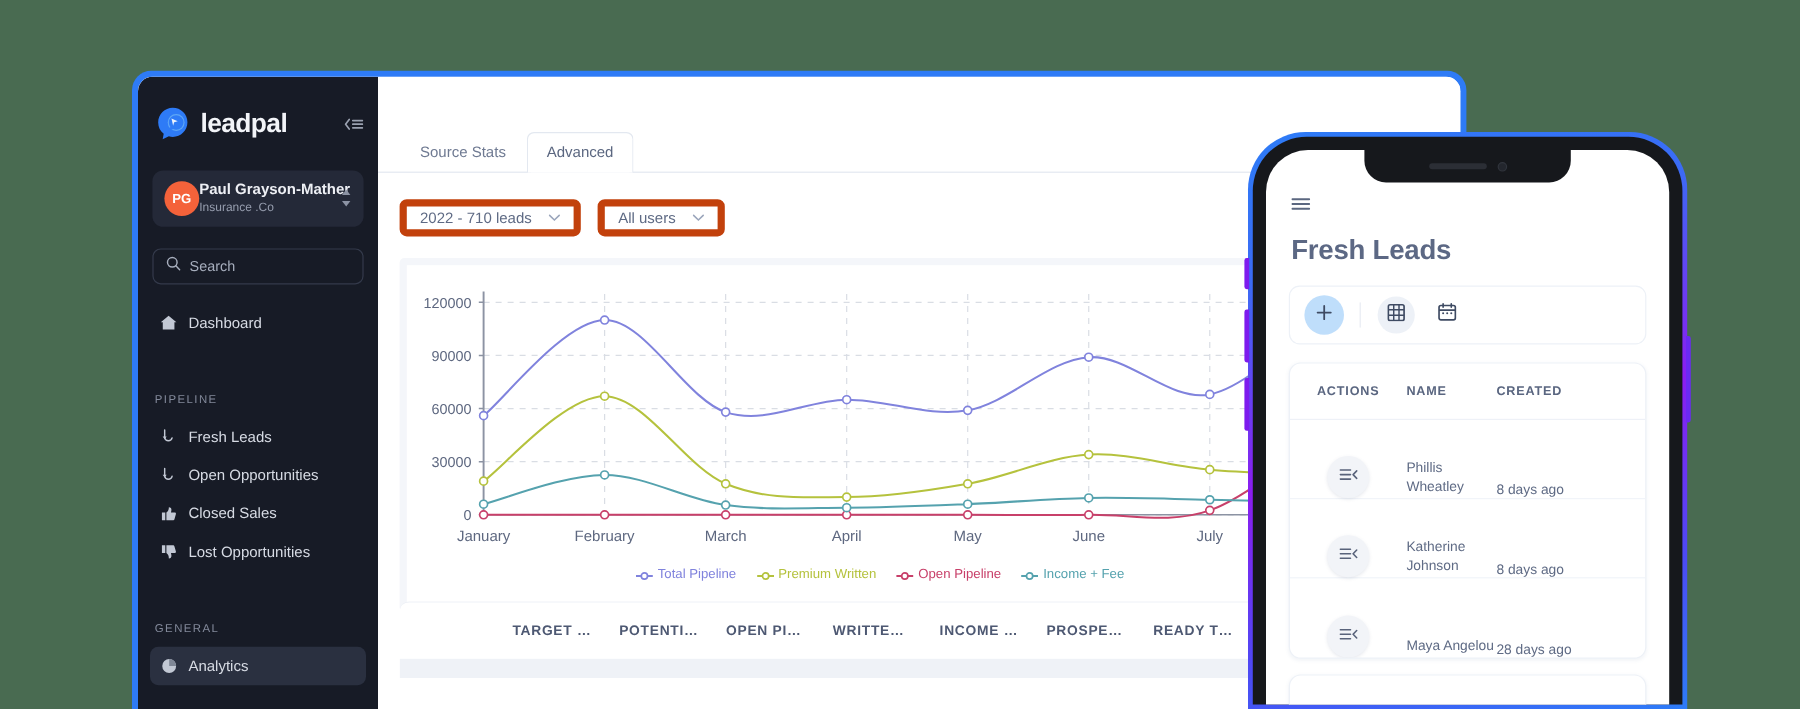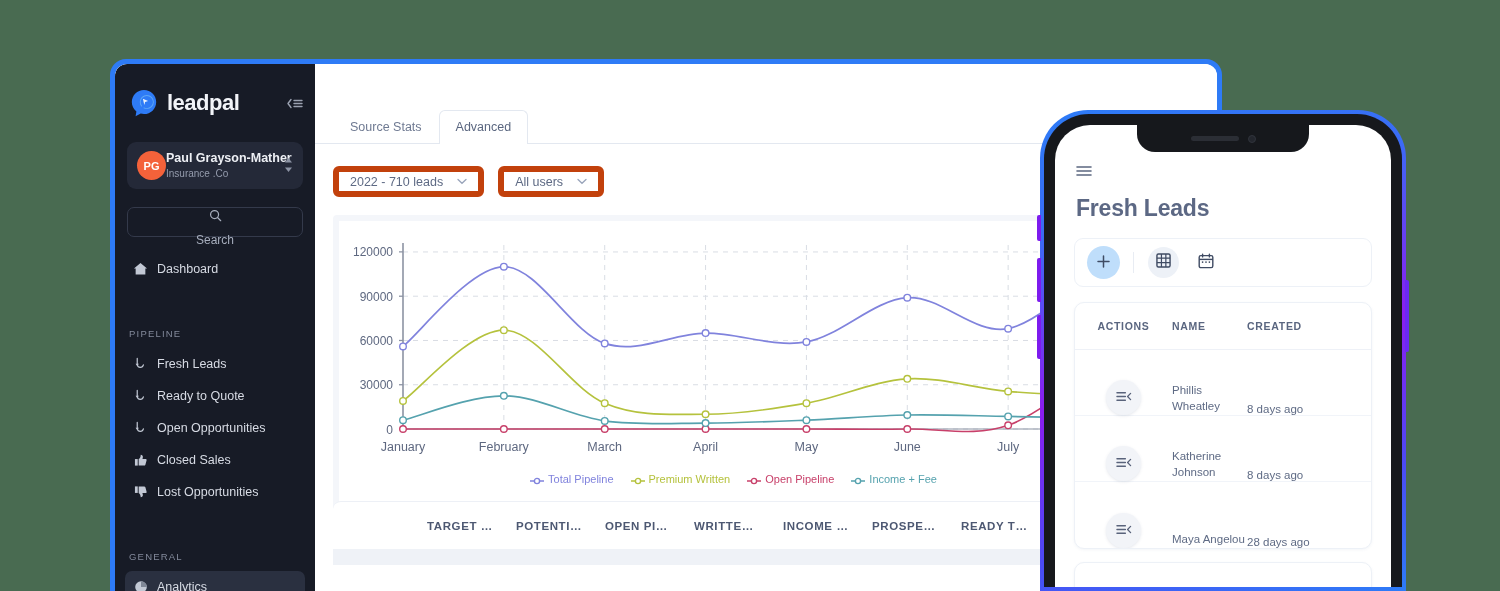--- a/index.html
+++ b/index.html
@@ -68,21 +68,20 @@
   .user-org { font-size: 10px; color: #959CAD; line-height: 1.3; }
   .stack-caret { color: #8C93A4; font-size: 9px; line-height: 0.85; text-align:center; }
 
   .search-box {
     margin: 18px 12px 0 12px;
     height: 30px;
     border: 1px solid #343A4B;
     border-radius: 7px;
     display: flex; align-items: center; gap: 7px;
     padding: 0 10px;
-    flex-direction: column;
   }
   .search-box .ph { font-size: 12px; color: #A7AEBD; }
 
   .nav-section-label {
     font-size: 9.5px; letter-spacing: 1.2px; color: #838A9B;
     padding: 0 0 0 14px; margin-top: 43px; font-weight: 400;
   }
   .nav-item {
     display: flex; align-items: center; gap: 9px;
     height: 32px; margin: 0 10px; padding: 0 8px;
@@ -341,29 +340,20 @@
 
         <div class="nav-gap"></div>
         <div class="nav-item">
           <span class="nav-ico">
             <svg width="13" height="14" viewBox="0 0 13 15">
                 <path d="M3 1.5 v7 a3.4 3.4 0 0 0 6.6 0" stroke="#C2C8D4" stroke-width="1.3" fill="none" stroke-linecap="round"></path>
                 <path d="M1.2 7.2 L3 9.6 L4.8 7.2" fill="#C2C8D4"></path>
               </svg>
           </span>
           <span>Fresh Leads</span>
-        </div>
-        <div class="nav-item">
-          <span class="nav-ico">
-            <svg width="13" height="14" viewBox="0 0 13 15">
-                <path d="M3 1.5 v7 a3.4 3.4 0 0 0 6.6 0" stroke="#C2C8D4" stroke-width="1.3" fill="none" stroke-linecap="round"></path>
-                <path d="M1.2 7.2 L3 9.6 L4.8 7.2" fill="#C2C8D4"></path>
-              </svg>
-          </span>
-          <span>Ready to Quote</span>
         </div>
         <div class="nav-item">
           <span class="nav-ico">
             <svg width="13" height="14" viewBox="0 0 13 15">
                 <path d="M3 1.5 v7 a3.4 3.4 0 0 0 6.6 0" stroke="#C2C8D4" stroke-width="1.3" fill="none" stroke-linecap="round"></path>
                 <path d="M1.2 7.2 L3 9.6 L4.8 7.2" fill="#C2C8D4"></path>
               </svg>
           </span>
           <span>Open Opportunities</span>
         </div>

